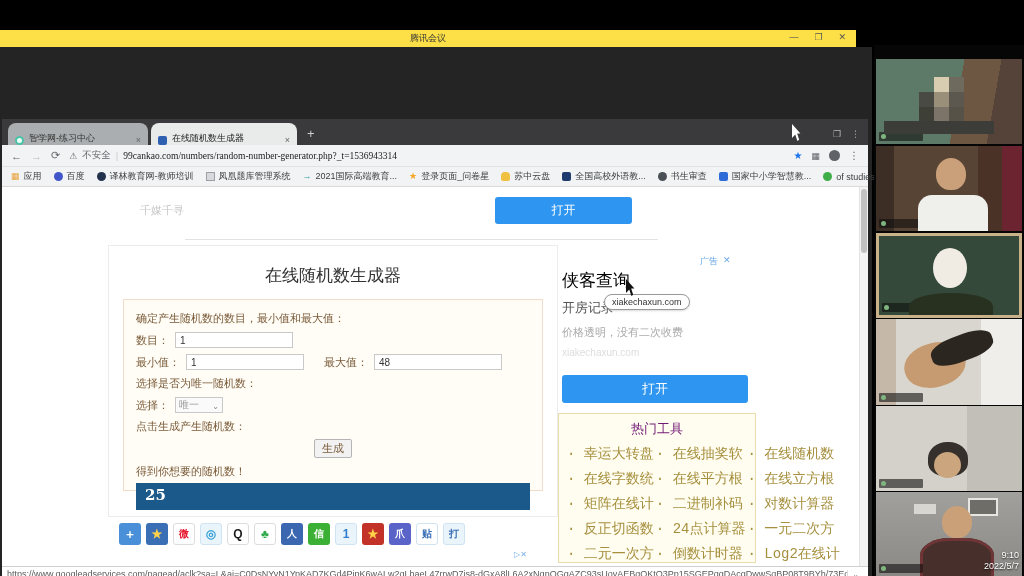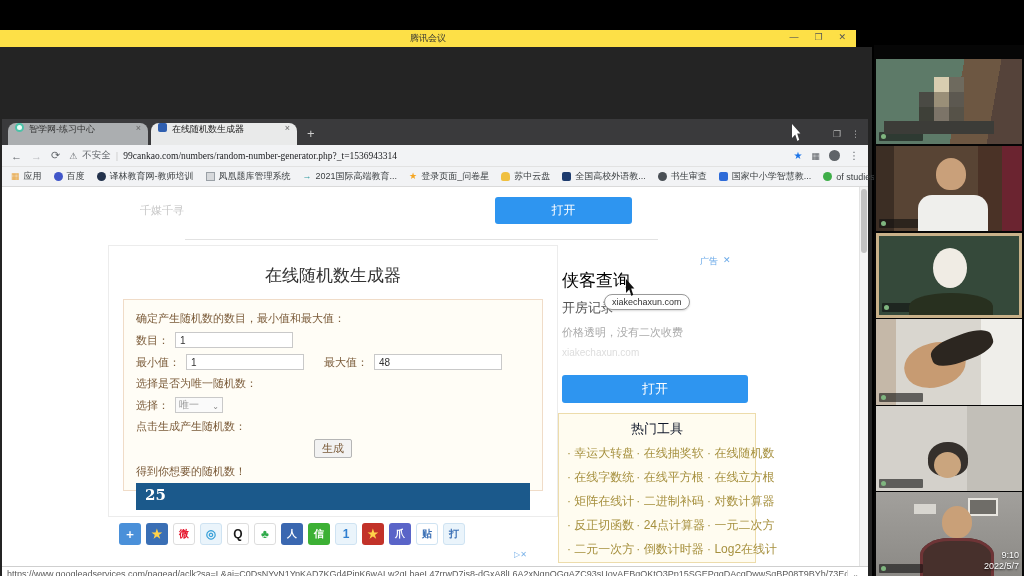--- a/index.html
+++ b/index.html
@@ -14,21 +14,21 @@
     background:#fde047; display:flex; align-items:center; justify-content:center;
     font-size:9px; color:#333;
   }
   .meet-controls { position:absolute; right:10px; top:2px; display:flex; gap:16px; color:#555; font-size:9px; }
   .meet-controls span { cursor:default; }
   
   .screen { position:absolute; left:0; top:47px; width:872px; height:529px; background:#242424; }
   
   .browser { position:absolute; left:2px; top:72px; width:866px; height:462px; background:#fff; }
   .tabstrip { position:relative; height:26px; background:#3a3a3c; display:flex; align-items:flex-end; padding-left:6px; }
-  .tab { height:22px; border-radius:8px 8px 0 0; display:flex; align-items:flex-start; padding:0 7px; gap:5px; font-size:9px; white-space:nowrap; overflow:hidden;margin-top:32px; }
+  .tab { height:22px; border-radius:8px 8px 0 0; display:flex; align-items:flex-end; padding:0 7px; gap:5px; font-size:9px; white-space:nowrap; overflow:hidden;margin-top:32px; }
   .tab.inactive { background:#abaeb0; color:#333; width:140px; }
   .tab.active { background:#e9eaea; color:#222; width:146px; }
   .tab-title { overflow:hidden; text-overflow:ellipsis; flex:1; }
   .fav1 { width:9px; height:9px; border-radius:50%; border:2px solid #4cc2a8; background:#eafff8; flex:0 0 auto; }
   .fav2 { width:9px; height:9px; border-radius:2px; background:#2f5fb0; flex:0 0 auto; }
   .tab-close { color:#666; font-size:9px; }
   .newtab { color:#ccc; font-size:13px; margin:0 0 4px 10px; }
   .strip-right { position:absolute; right:8px; bottom:6px; display:flex; gap:10px; color:#b9b9b9; font-size:9px; }
   .toolbar { height:22px; background:#f2f3f5; border-bottom:1px solid #e2e2e2; display:flex; align-items:center; gap:9px; padding:0 9px; font-size:11px; color:#5f6368; }
   .fwd { color:#babcbf; }
@@ -101,23 +101,23 @@
   .cursor { position:absolute; width:12px; height:17px; }
   .cursor::before { content:""; position:absolute; inset:0;
     clip-path: polygon(0 0, 0 82%, 27% 62%, 45% 100%, 60% 93%, 43% 56%, 70% 56%);
   }
   .cursor.black::before { background:#111; }
   .cursor.white::before { background:#fff; outline:1px solid #444; }
   .cur-tooltip { left:66px; top:34px; }
   .cur-top { left:790px; top:5px; }
   
   .hot { position:absolute; left:556px; top:226px; width:198px; height:150px; background:#fffcf0; border:1px solid #eddcab; padding:6px 8px; }
-  .hot-title { text-align:center; font-size:13px; color:#0f172a; margin-bottom:7px; }
+  .hot-title { text-align:center; font-size:13px; color:#701a75; margin-bottom:7px; }
   .hot-grid { display:grid; grid-template-columns:repeat(3, auto); justify-content:space-between; row-gap:7px; column-gap:2px; }
-  .ht { font-size:12px; color:#a6903e; white-space:nowrap; }
+  .ht { font-size:14px; color:#a6903e; white-space:nowrap;font-family:Liberation Mono, monospace; }
   .ht::before { content:"· "; }
   
   .statusbar { position:absolute; left:0; right:0; bottom:0; height:15px; background:#fff; border-top:1px solid #cfcfcf; display:flex; align-items:center; padding:0 5px; }
   .status-url { flex:1; font-size:9px; color:#5a5a5a; white-space:nowrap; overflow:hidden; }
   .status-chev { color:#888; font-size:8px; padding:0 4px; border-left:1px solid #ddd; }
   
   .videos { position:absolute; left:874px; top:45px; width:150px; height:531px; background:#060606; }
   .vtile { position:absolute; left:2px; width:146px; overflow:hidden; }
   .vlabel { position:absolute; left:3px; bottom:3px; width:44px; height:9px; background:rgba(15,15,15,.6); border-radius:1px; }
   .vlabel::before { content:""; position:absolute; left:2px; top:2px; width:5px; height:5px; border-radius:50%; background:#7fb57f; }

